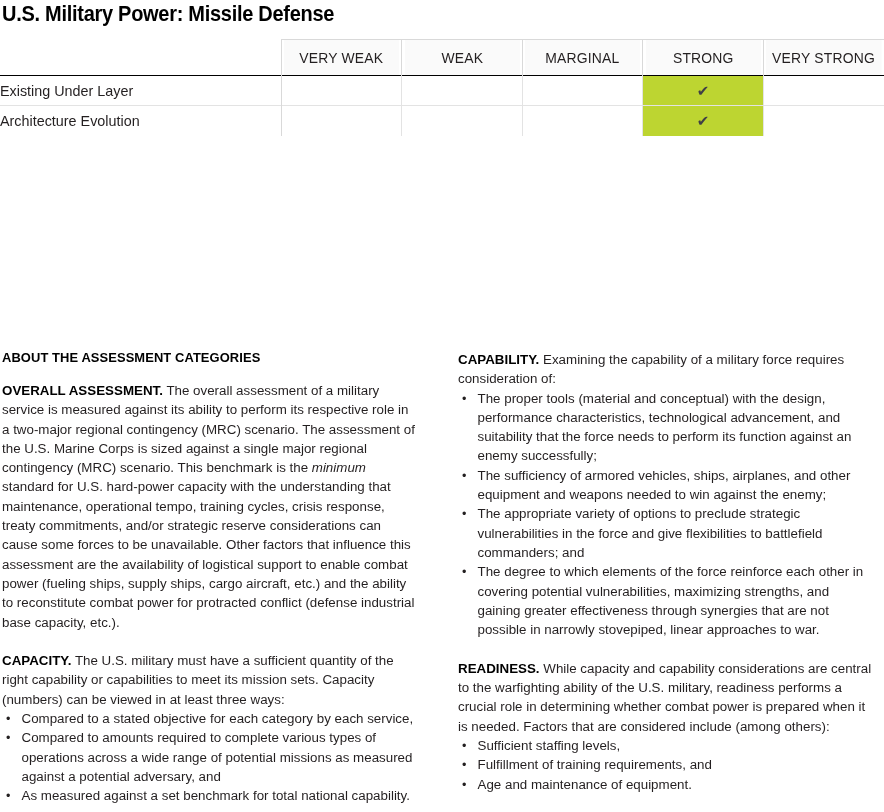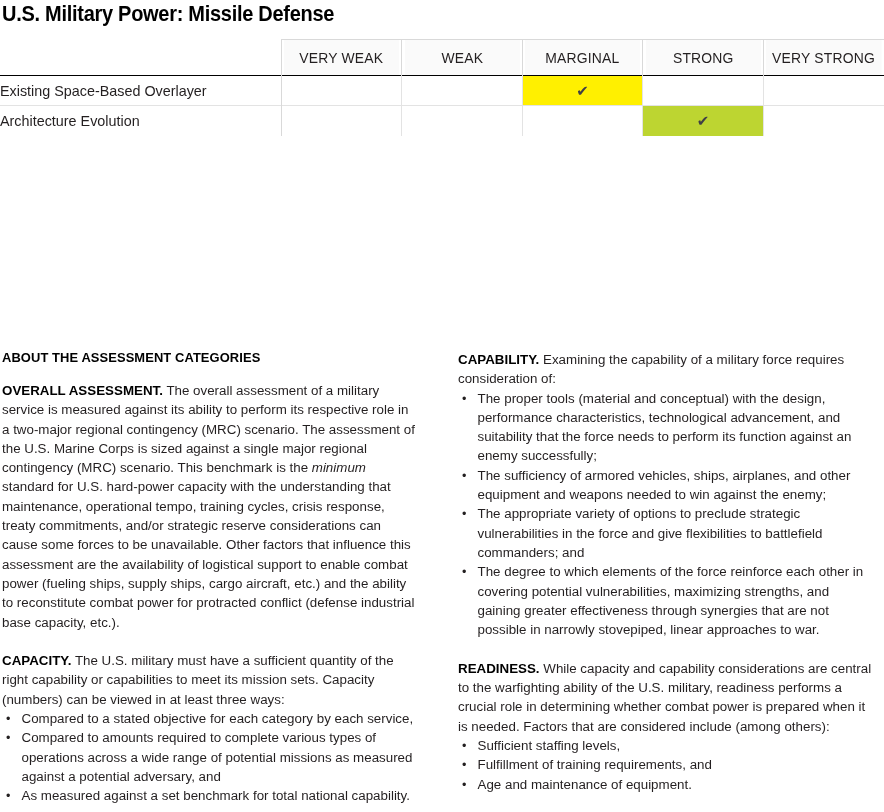--- a/index.html
+++ b/index.html
@@ -224,25 +224,25 @@
           <th class="corner"></th>
           <th>VERY WEAK</th>
           <th>WEAK</th>
           <th>MARGINAL</th>
           <th>STRONG</th>
           <th class="lastcol">VERY STRONG</th>
         </tr>
       </thead>
       <tbody id="table-body">
           <tr class="datarow">
-            <td class="rowlabel">Existing Space-Based Overlayer</td>
-            <td class="cell"></td>
-            <td class="cell"></td>
-            <td class="cell fill-yellow"><span class="check">✔</span></td>
-            <td class="cell"></td>
+            <td class="rowlabel">Existing Under Layer</td>
+            <td class="cell"></td>
+            <td class="cell"></td>
+            <td class="cell"></td>
+            <td class="cell fill-green"><span class="check">✔</span></td>
             <td class="cell lastcol"></td>
           </tr>
           <tr class="datarow">
             <td class="rowlabel">Architecture Evolution</td>
             <td class="cell"></td>
             <td class="cell"></td>
             <td class="cell"></td>
             <td class="cell fill-green"><span class="check">✔</span></td>
             <td class="cell lastcol"></td>
           </tr>

